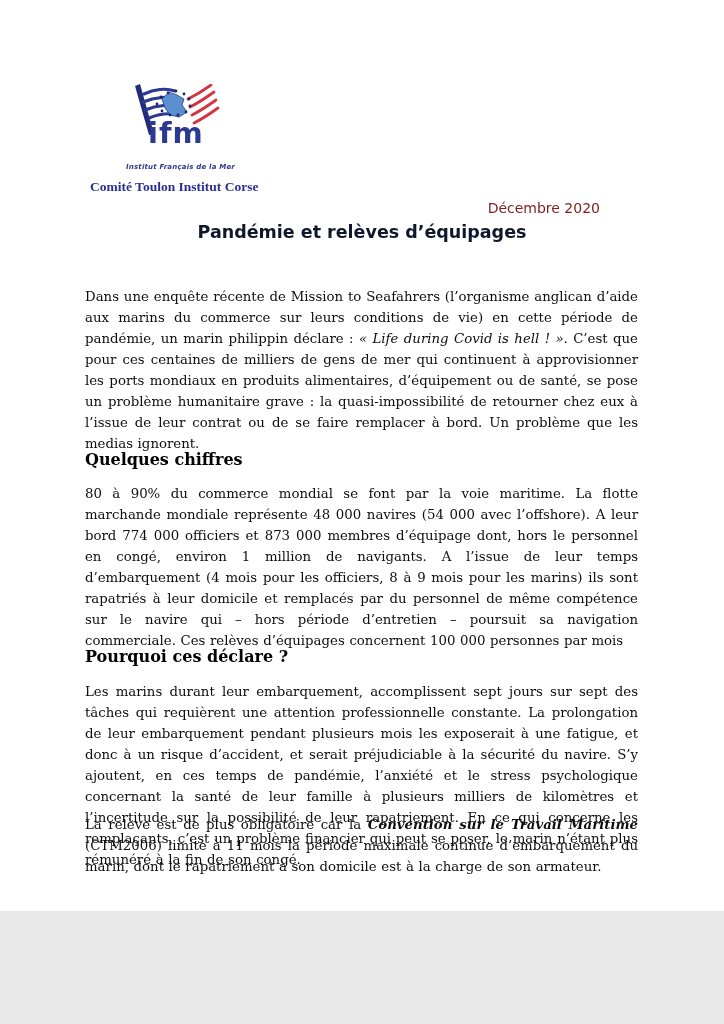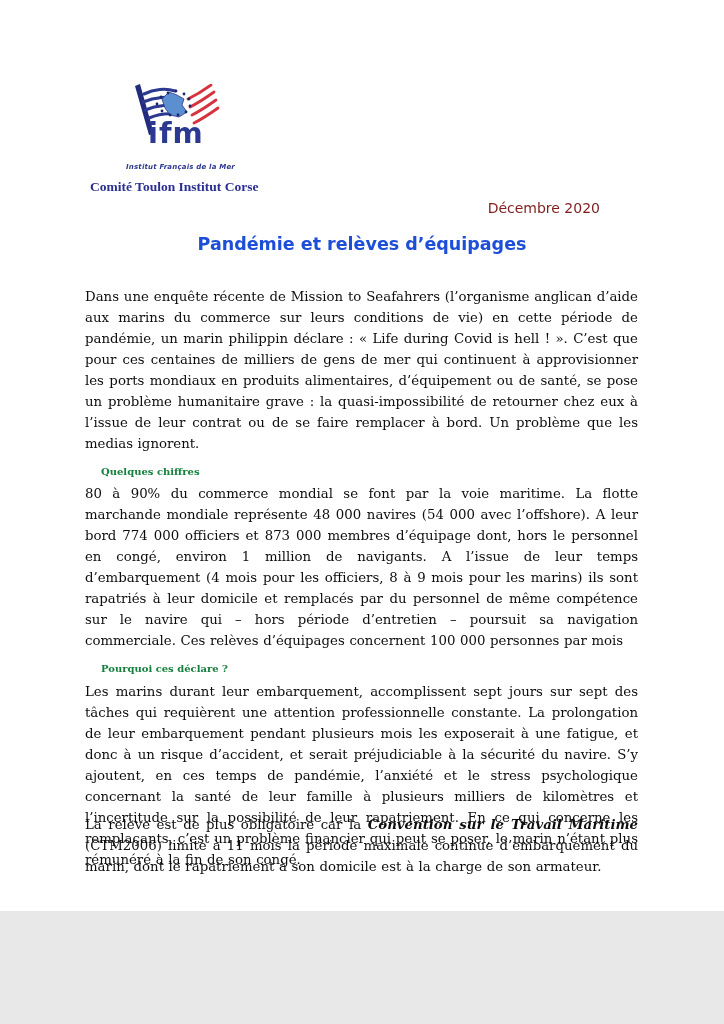--- a/index.html
+++ b/index.html
@@ -26,44 +26,44 @@
     font-family:"Liberation Serif",serif;
     font-weight:bold;font-size:13.5px;color:#2b2e92;
   }
   .date{
     position:absolute;left:85px;top:200px;width:515px;
     text-align:right;
     font-family:"DejaVu Sans",sans-serif;
     font-size:14px;color:#7f1d1d;
   }
   .title{
-    position:absolute;left:0;top:234px;width:724px;margin:0;
+    position:absolute;left:0;top:222px;width:724px;margin:0;
     text-align:center;
     font-family:"DejaVu Sans",sans-serif;
-    font-size:17.5px;font-weight:bold;color:#1d4ed8;
+    font-size:17.5px;font-weight:bold;color:#0f172a;
   }
   
   .para{
     position:absolute;left:85px;width:553px;margin:0;
     text-align:justify;
     font-size:13.3px;line-height:21px;color:#0d0d0d;
     word-spacing:.4px;
   }
   .p1{top:286px}
   .p2{top:483px}
   .p3{top:681px}
   .p4{top:814px}
   .heading{
-    position:absolute;left:85px;margin:16px;
+    position:absolute;left:85px;margin:0;
     font-family:"DejaVu Serif",serif;
-    font-size:10px;font-weight:bold;color:#15803d;
+    font-size:16px;font-weight:bold;color:#000000;
   }
   .h1pos{top:450px}
   .h2pos{top:647px}
-  .seg-italic{}
+  .seg-italic{font-style:italic;}
   .seg-bold-italic{font-style:italic;font-weight:bold;}
 </style>
 </head>
 <body>
 
 <div class="page">
 
   <div class="logo">
     <svg viewBox="0 0 94 62" aria-hidden="true">
 

